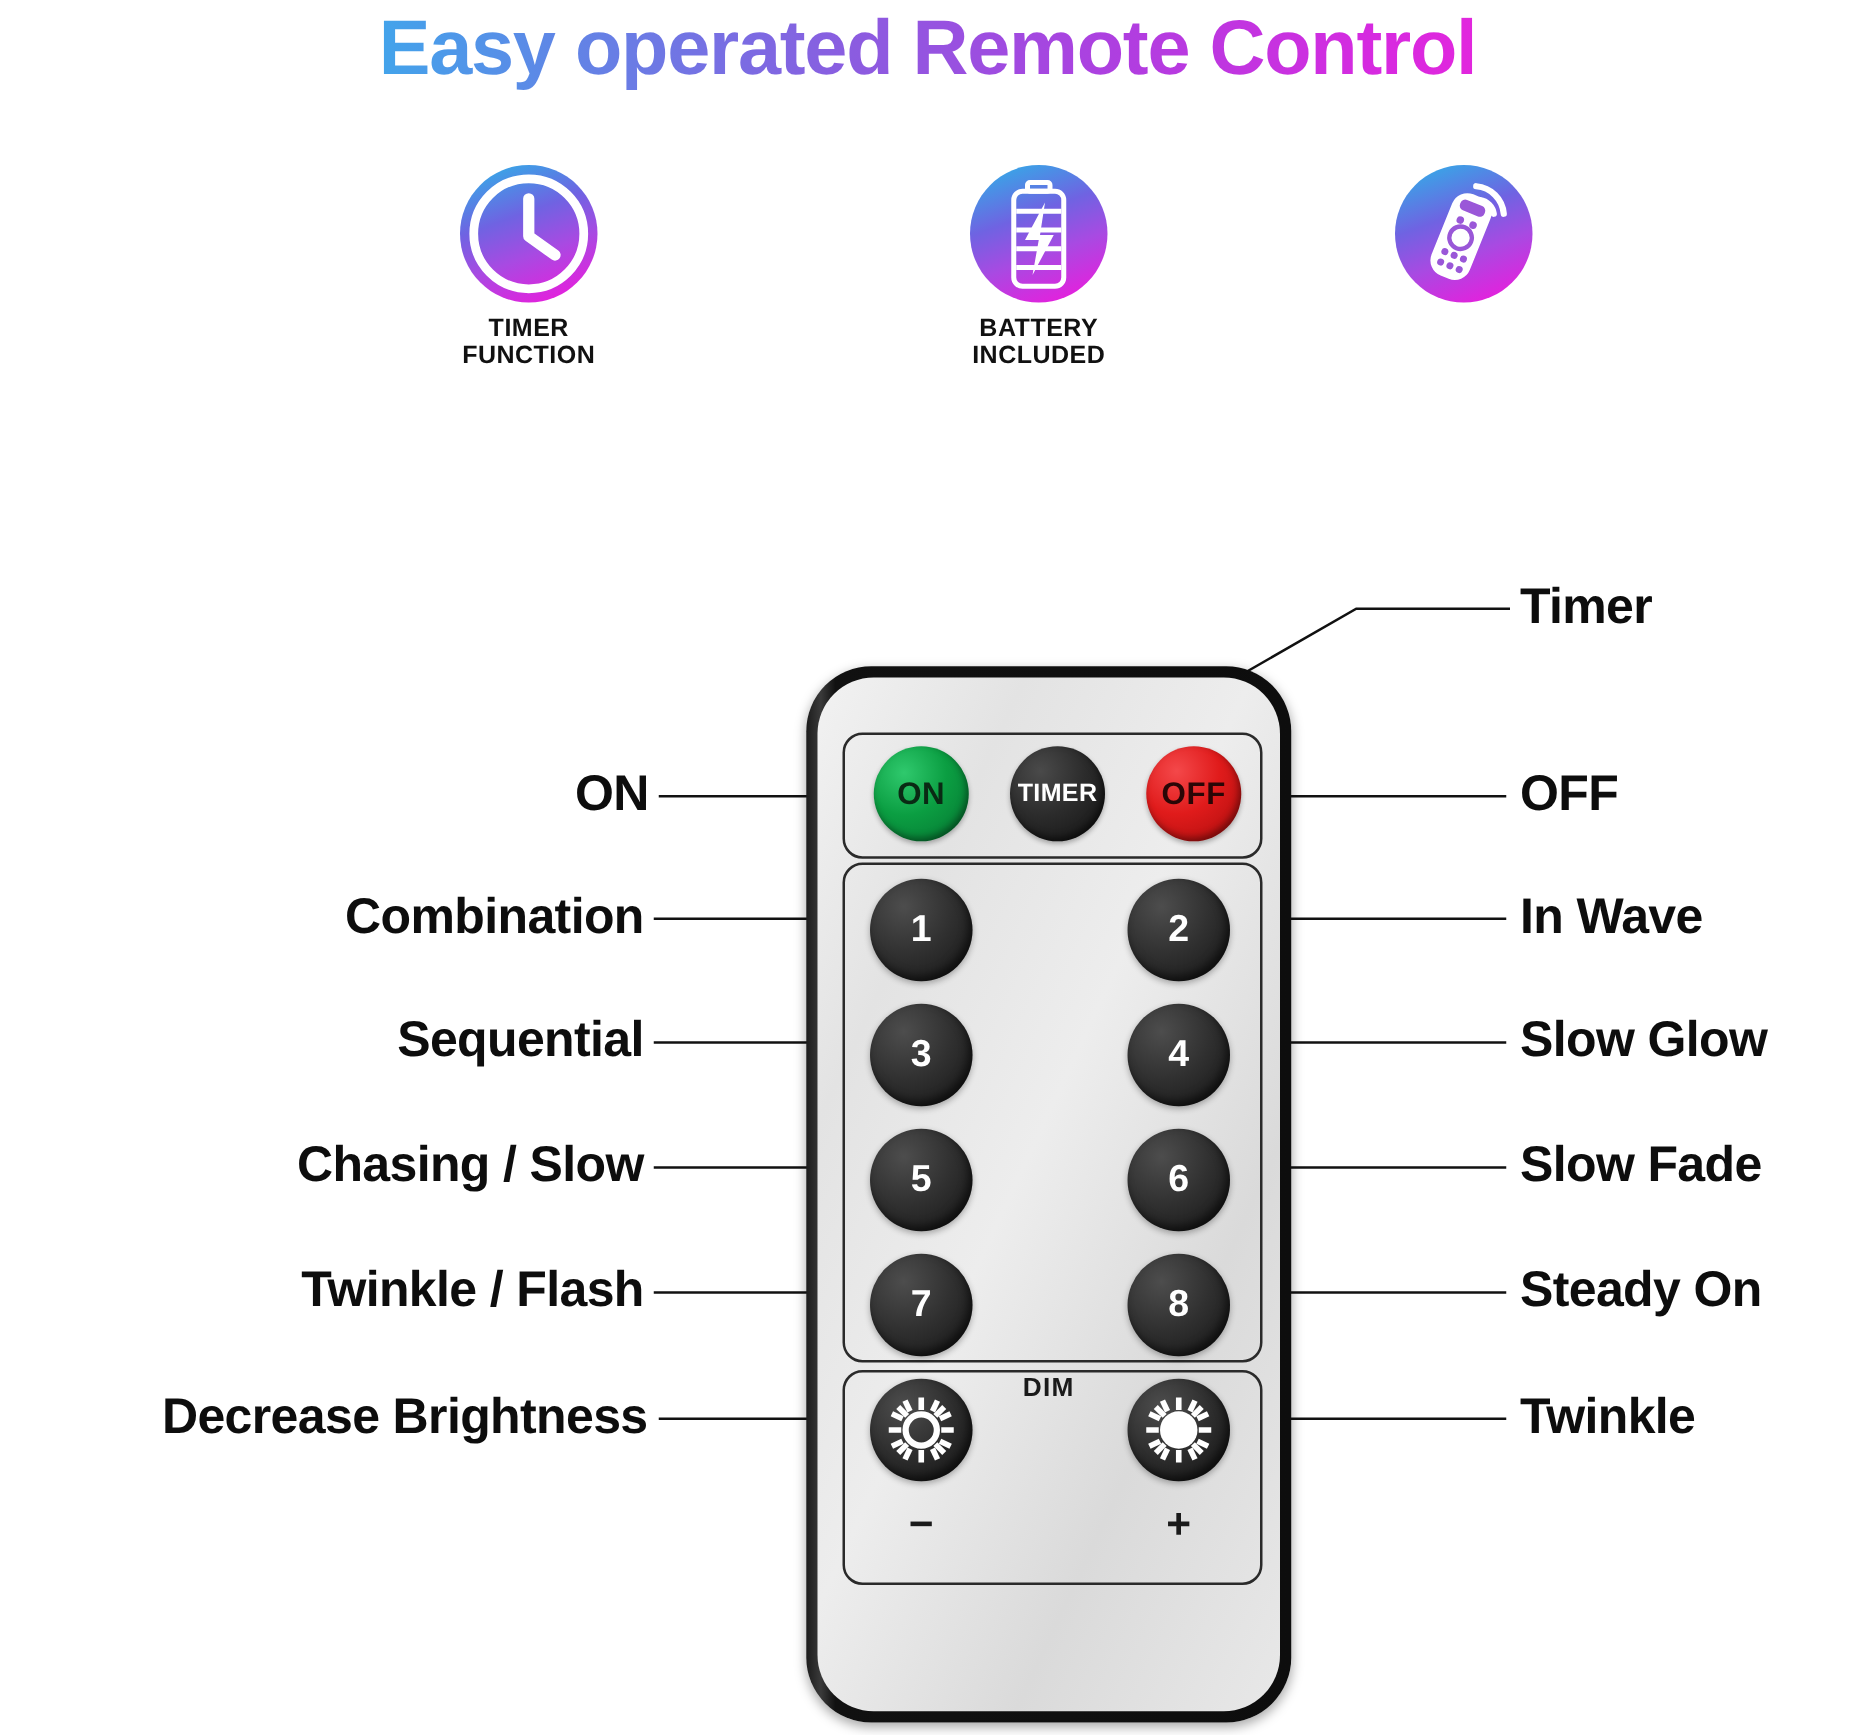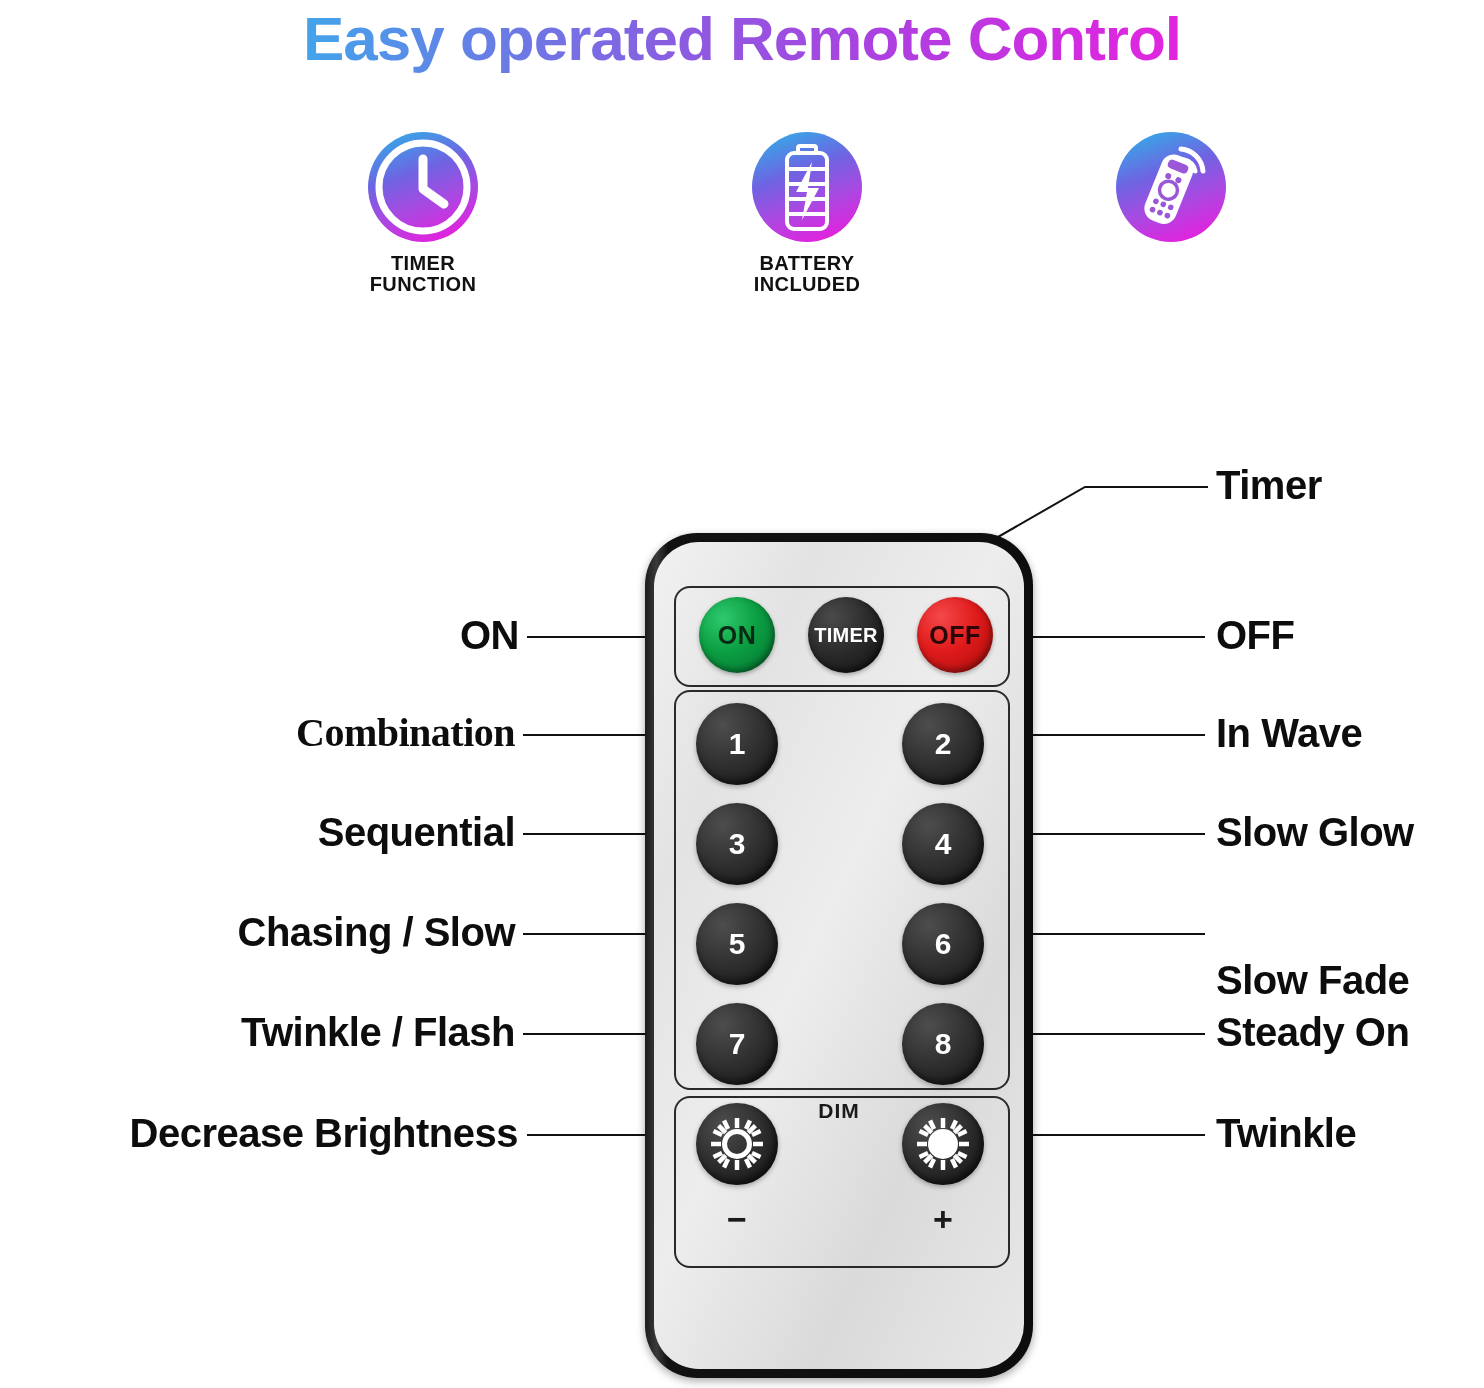--- a/index.html
+++ b/index.html
@@ -92,21 +92,21 @@
     <div class="f-circle">
       <svg width="110" height="110" viewBox="0 0 110 110">
         <circle cx="55" cy="55" r="44" fill="none" stroke="#ffffff" stroke-width="7"></circle>
         <path d="M55 27 L55 57 L76 72" fill="none" stroke="#ffffff" stroke-width="9" stroke-linecap="round" stroke-linejoin="round"></path>
       </svg>
     </div>
     <div class="f-label">TIMER
 FUNCTION</div>
   </div>
 
-  <div class="feature" style="left:672px;top:0;">
+  <div class="feature" style="left:696px;top:0;">
     <div class="f-circle">
       <svg width="110" height="110" viewBox="0 0 110 110">
         <rect x="46" y="14" width="18" height="7" rx="2" fill="none" stroke="#fff" stroke-width="4"></rect>
         <rect x="35" y="21" width="40" height="76" rx="7" fill="none" stroke="#fff" stroke-width="4"></rect>
         <g stroke="#fff" stroke-width="4">
           <line x1="37" y1="37" x2="73" y2="37"></line>
           <line x1="37" y1="52" x2="73" y2="52"></line>
           <line x1="37" y1="67" x2="73" y2="67"></line>
           <line x1="37" y1="82" x2="73" y2="82"></line>
         </g>
@@ -242,26 +242,26 @@
 
     <div class="pm" style="left:42px;top:658px;">−</div>
     <div class="pm" style="left:248px;top:658px;">+</div>
   </div>
 </div>
 
 <div class="callout right" style="left:1216px;top:462px;">Timer</div>
 <div class="callout left" style="left:249px;right:auto;width:270px;top:612px;">ON</div>
 <div class="callout right" style="left:1216px;top:612px;">OFF</div>
 
-<div class="callout left" style="left:195px;width:320px;top:710px;font-family:Liberation Serif, serif;">Combination</div>
+<div class="callout left" style="left:195px;width:320px;top:710px;">Combination</div>
 <div class="callout right" style="left:1216px;top:710px;">In Wave</div>
 
 <div class="callout left" style="left:195px;width:320px;top:809px;">Sequential</div>
 <div class="callout right" style="left:1216px;top:809px;">Slow Glow</div>
 
 <div class="callout left" style="left:125px;width:390px;top:909px;">Chasing / Slow</div>
-<div class="callout right" style="left:1216px;top:909px;margin-top:48px;">Slow Fade</div>
+<div class="callout right" style="left:1216px;top:909px;">Slow Fade</div>
 
 <div class="callout left" style="left:125px;width:390px;top:1009px;">Twinkle / Flash</div>
 <div class="callout right" style="left:1216px;top:1009px;">Steady On</div>
 
 <div class="callout left" style="left:8px;width:510px;top:1110px;">Decrease Brightness</div>
 <div class="callout right" style="left:1216px;top:1110px;">Twinkle</div>
 
 </body></html>

